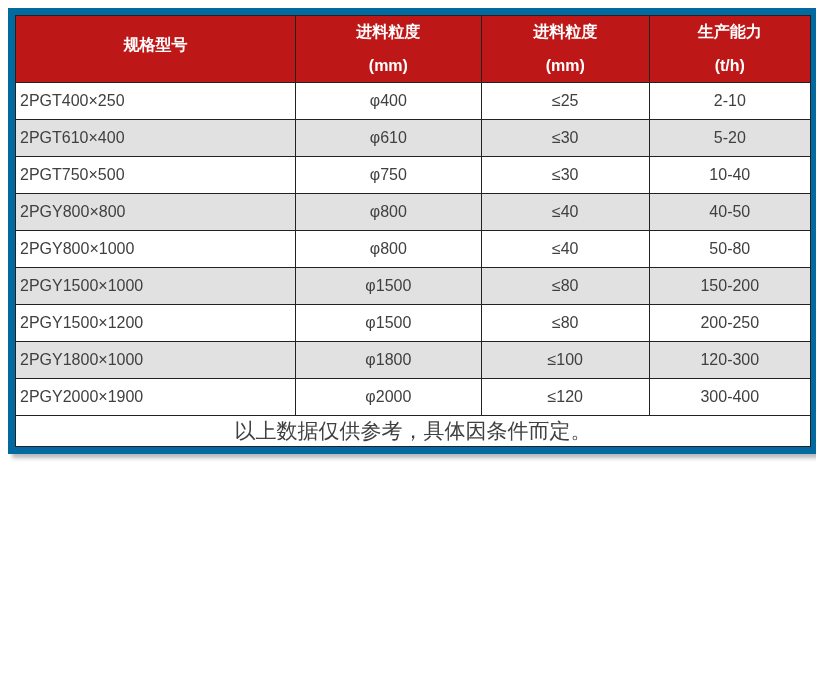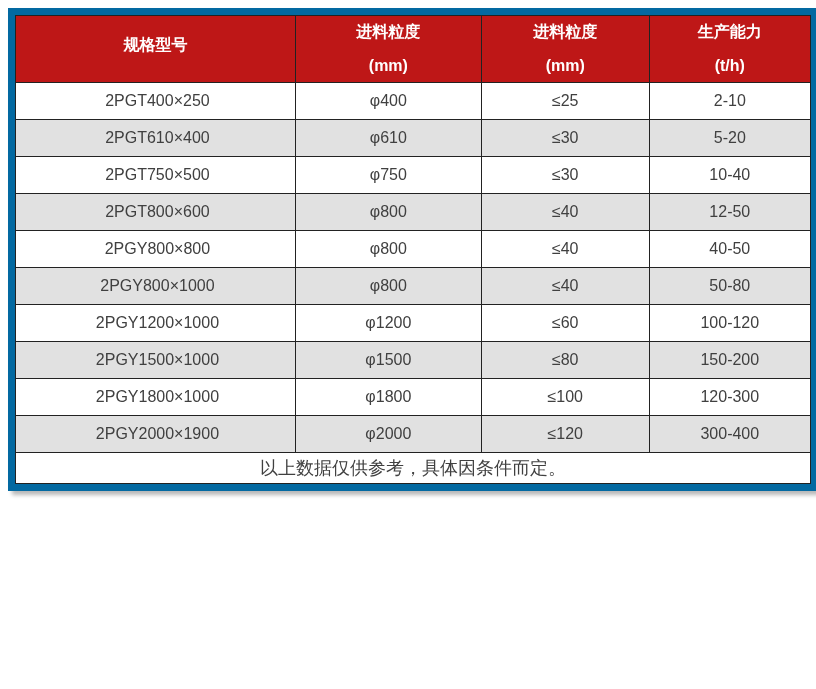--- a/index.html
+++ b/index.html
@@ -47,29 +47,29 @@
     border: 1px solid #222222;
     font-size: 16px;
     color: #404040;
     height: 36px;
     text-align: center;
     vertical-align: middle;
     background: #ffffff;
     padding: 0;
   }
   .spec-table td.model {
-    text-align: center;
+    text-align: left;
     padding-left: 4px;
   }
   .spec-table tbody tr:nth-child(even) td {
     background: #e1e1e1;
   }
   .spec-table tfoot td {
     height: 30px;
-    font-size: 18px;
+    font-size: 21px;
     background: #ffffff;
   }
 </style>
 </head>
 <body>
 
 <div class="table-wrap">
   <table class="spec-table">
     <colgroup>
       <col class="c0">
@@ -110,48 +110,42 @@
     <td>≤30</td>
     <td>5-20</td>
   </tr>
         <tr>
     <td class="model">2PGT750×500</td>
     <td>φ750</td>
     <td>≤30</td>
     <td>10-40</td>
   </tr>
         <tr>
-    <td class="model">2PGT800×600</td>
-    <td>φ800</td>
-    <td>≤40</td>
-    <td>12-50</td>
-  </tr>
-        <tr>
     <td class="model">2PGY800×800</td>
     <td>φ800</td>
     <td>≤40</td>
     <td>40-50</td>
   </tr>
         <tr>
     <td class="model">2PGY800×1000</td>
     <td>φ800</td>
     <td>≤40</td>
     <td>50-80</td>
   </tr>
         <tr>
-    <td class="model">2PGY1200×1000</td>
-    <td>φ1200</td>
-    <td>≤60</td>
-    <td>100-120</td>
-  </tr>
-        <tr>
     <td class="model">2PGY1500×1000</td>
     <td>φ1500</td>
     <td>≤80</td>
     <td>150-200</td>
+  </tr>
+        <tr>
+    <td class="model">2PGY1500×1200</td>
+    <td>φ1500</td>
+    <td>≤80</td>
+    <td>200-250</td>
   </tr>
         <tr>
     <td class="model">2PGY1800×1000</td>
     <td>φ1800</td>
     <td>≤100</td>
     <td>120-300</td>
   </tr>
         <tr>
     <td class="model">2PGY2000×1900</td>
     <td>φ2000</td>

